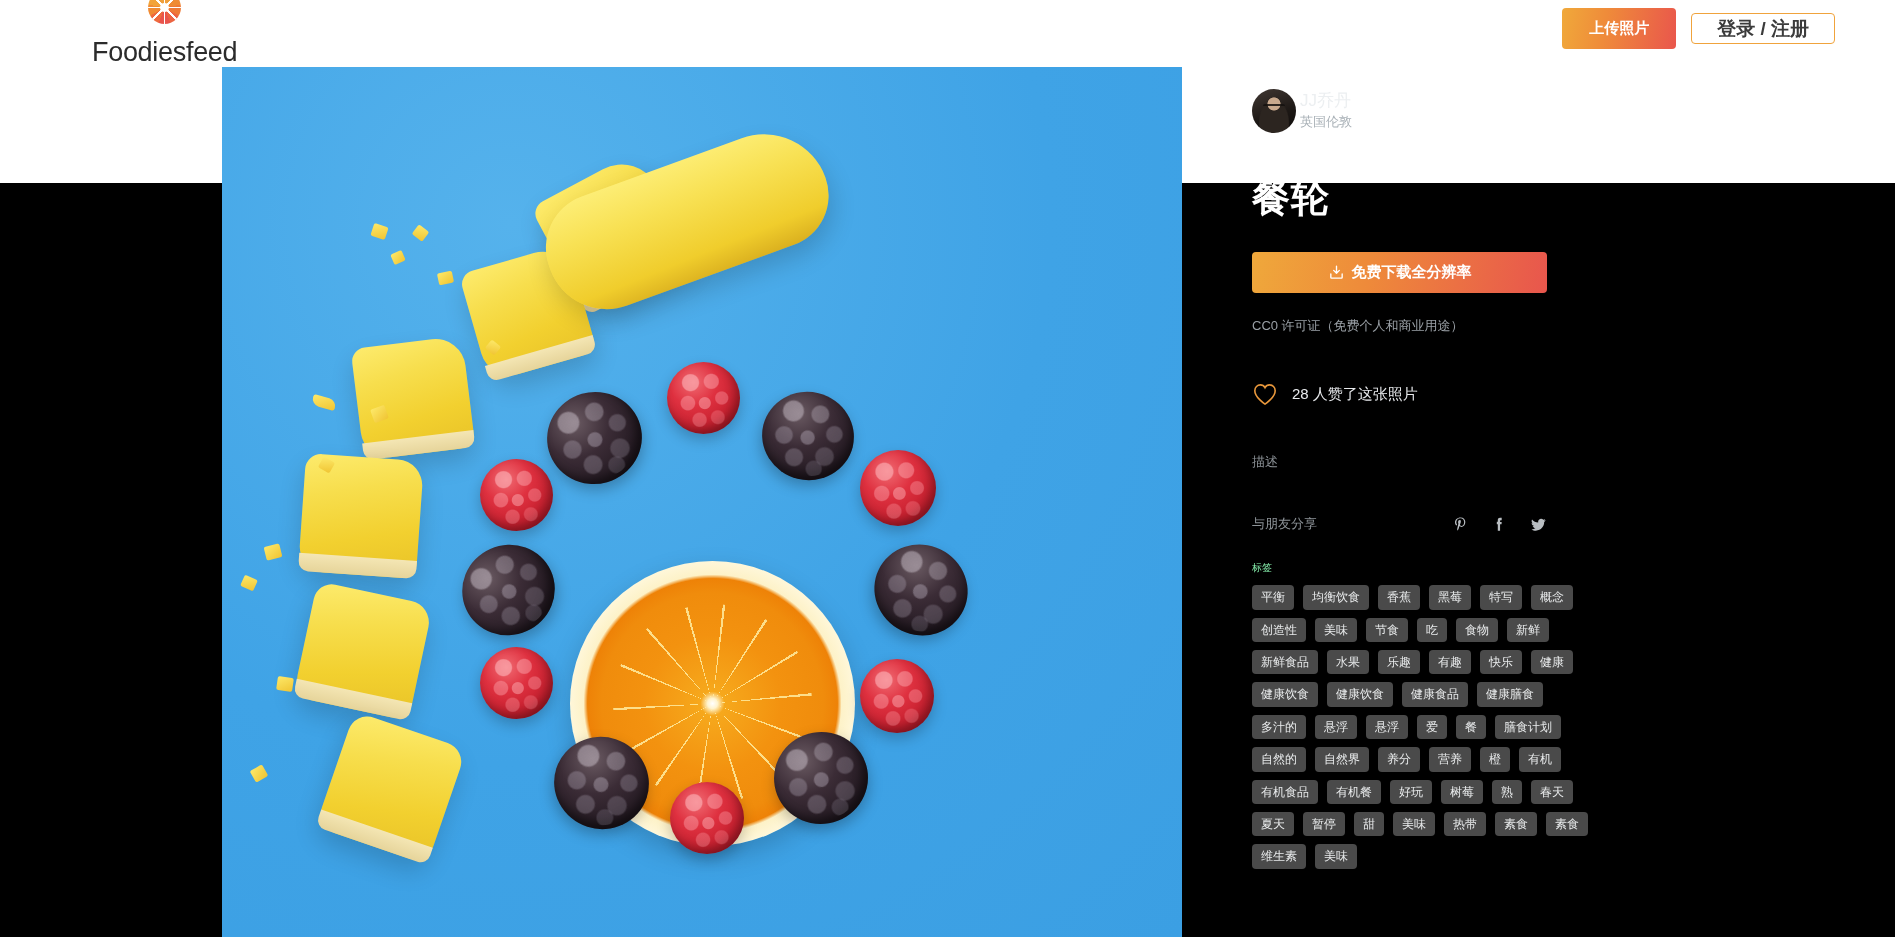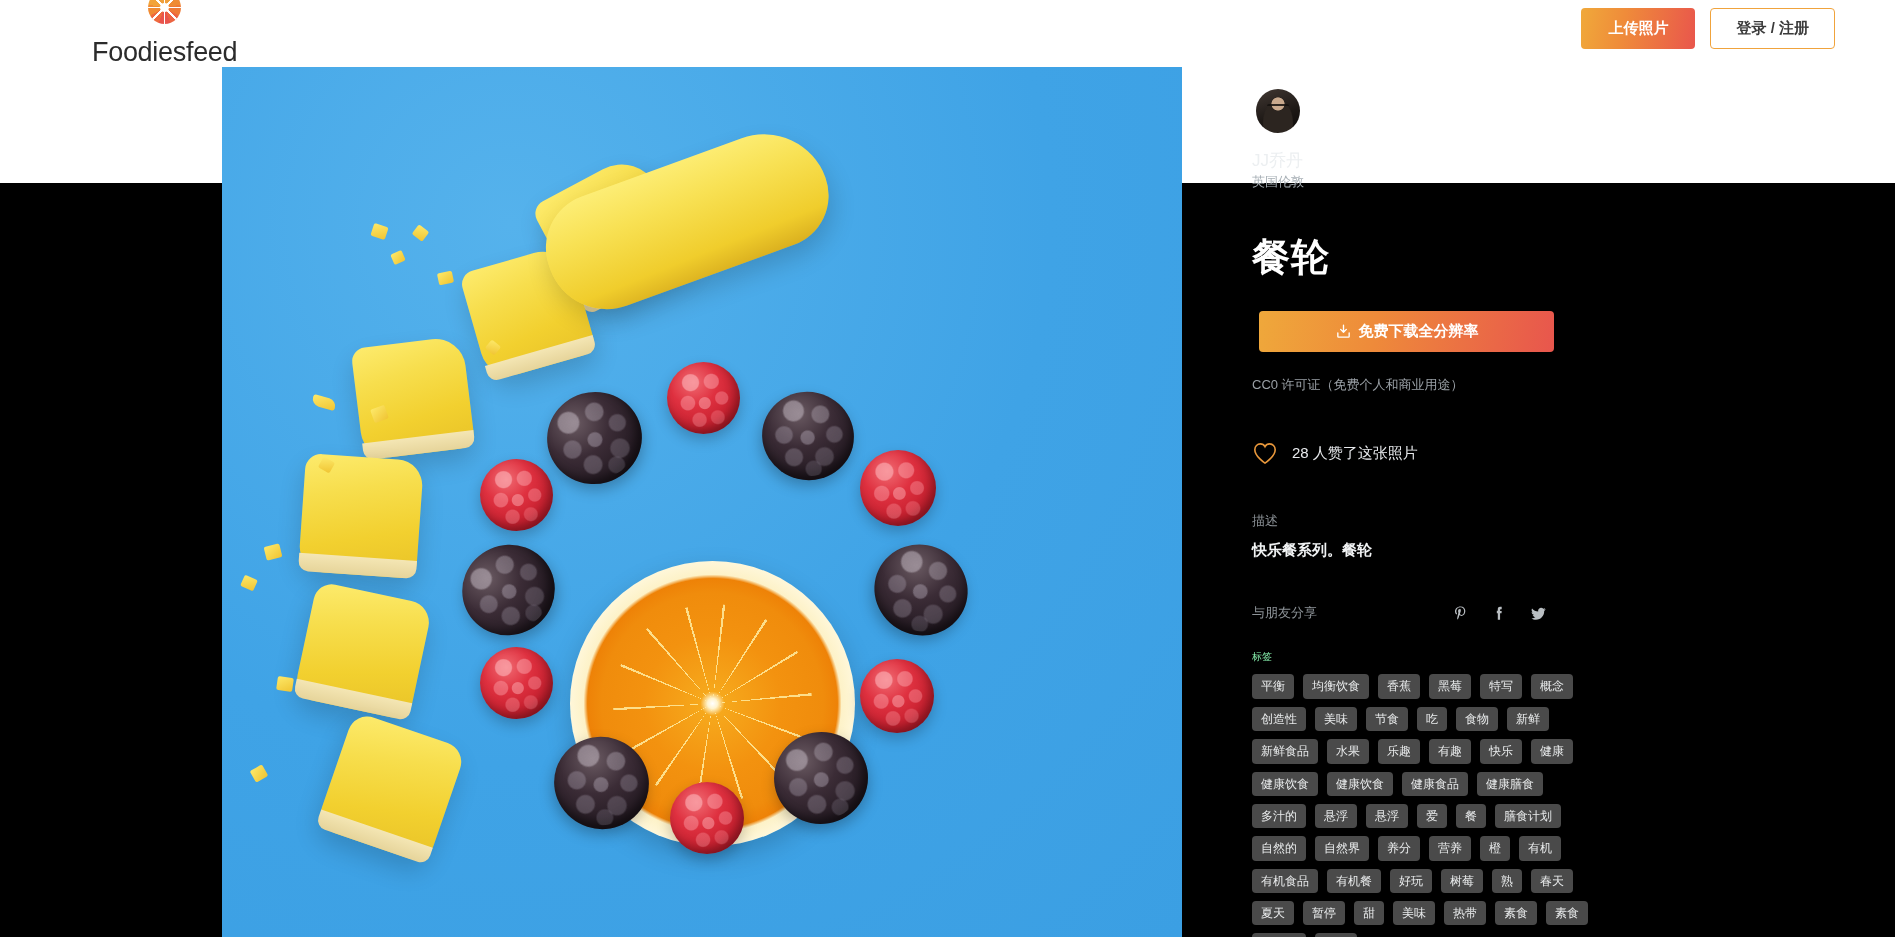--- a/index.html
+++ b/index.html
@@ -118,27 +118,27 @@
     border-radius: 4px;
     background: linear-gradient(100deg, #f0a93a 0%, #ef8b3a 38%, #e9564c 100%);
     color: #fff;
     font-size: 15px;
     font-weight: bold;
     cursor: pointer;
     font-family: "Liberation Sans", sans-serif;
     white-space: nowrap;
   }
   .btn-login {
-    height: 41px;
+    height: 31px;
     padding: 0 25px;
     border: 1px solid #f0a33c;
     border-radius: 4px;
     background: #fff;
     color: #3b3b3b;
-    font-size: 15px;
+    font-size: 19px;
     font-weight: bold;
     cursor: pointer;
     font-family: "Liberation Sans", sans-serif;
     white-space: nowrap;
   }
 
   
   .page {
     position: absolute;
     top: 58px; left: 0;
@@ -262,25 +262,24 @@
     left: 1252px;
     top: 0;
     width: 600px;
     height: 879px;
     color: #fff;
   }
 
   .author {
     display: flex;
     align-items: center;
-    gap: 17px;
+    gap: 4px;
     margin-top: 31px;
     cursor: pointer;
     width: max-content;
-    flex-direction: column;
   }
   .avatar {
     width: 44px; height: 44px;
     border-radius: 50%;
     flex: none;
     overflow: hidden;
     background:
       radial-gradient(circle at 50% 34%, #c9a98d 0 17%, transparent 19%),
       radial-gradient(ellipse at 50% 78%, #2c2520 0 46%, transparent 50%),
       linear-gradient(160deg, #413833 0%, #1d1815 58%, #0d0a09 100%);
@@ -315,21 +314,20 @@
     background: linear-gradient(100deg, #efa83b 0%, #ee8a3a 40%, #e8564d 100%);
     color: #fff;
     font-size: 15px;
     font-weight: bold;
     cursor: pointer;
     display: flex;
     align-items: center;
     justify-content: center;
     gap: 7px;
     font-family: "Liberation Sans", sans-serif;
-    margin-left: 7px;
   }
   .dl-icon { width: 17px; height: 17px; display: block; }
 
   .license { margin-top: 22px; }
   .license div { font-size: 13px; color: #9aa0a6; line-height: 1.65; }
 
   .likes {
     margin-top: 46px;
     display: flex;
     align-items: center;
@@ -476,21 +474,20 @@
     </div>
 
     <div class="likes">
       <svg class="heart-icon" viewBox="0 0 24 22">
         <path d="M12 20.3S2.6 14.1 2.6 7.9C2.6 4.8 5 2.6 7.7 2.6c1.9 0 3.5 1.1 4.3 2.6.8-1.5 2.4-2.6 4.3-2.6 2.7 0 5.1 2.2 5.1 5.3 0 6.2-9.4 12.4-9.4 12.4z" fill="none" stroke="#e8973b" stroke-width="1.5"></path>
       </svg>
       <span class="likes-text">28 人赞了这张照片</span>
     </div>
 
     <div class="sec-label">描述</div>
-    <div class="desc-text">快乐餐系列。餐轮</div>
 
     <div class="share-row">
       <span class="share-label">与朋友分享</span>
       <span class="share-icons">
         <svg viewBox="0 0 24 24">
           <path d="M12.3 2.2C7 2.2 4.2 5.8 4.2 9.2c0 1.6.8 3.5 2.2 4.1.2.1.3 0 .4-.2l.3-1.2c0-.1 0-.2-.1-.3-.5-.7-.9-1.8-.9-2.9 0-2.8 2.1-5.5 5.7-5.5 3.1 0 5.3 2.1 5.3 5.1 0 3.4-1.7 5.8-3.9 5.8-1.2 0-2.1-1-1.8-2.3.4-1.5 1.1-3.1 1.1-4.2 0-1-.5-1.8-1.6-1.8-1.3 0-2.3 1.3-2.3 3.1 0 1.1.4 1.9.4 1.9l-1.5 6.5c-.3 1.3-.1 3 0 3.2 0 .1.2.1.3 0 .1-.1 1.5-1.8 1.9-3.5l.7-2.8c.4.7 1.5 1.3 2.6 1.3 3.5 0 5.8-3.1 5.8-7.3 0-3.2-2.7-6.1-6.5-6.1z"></path>
         </svg>
         <svg viewBox="0 0 24 24">
           <path d="M15.1 8.3h-2.3V6.8c0-.7.4-.9.8-.9h1.5V2.6l-2.2-.01c-2.7 0-3.3 2-3.3 3.3v2.4H8.2v3.3h1.4v9.4h3.2v-9.4h2.1l.2-3.3z"></path>
         </svg>

